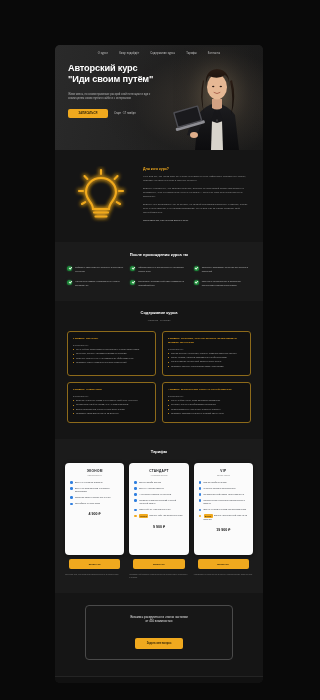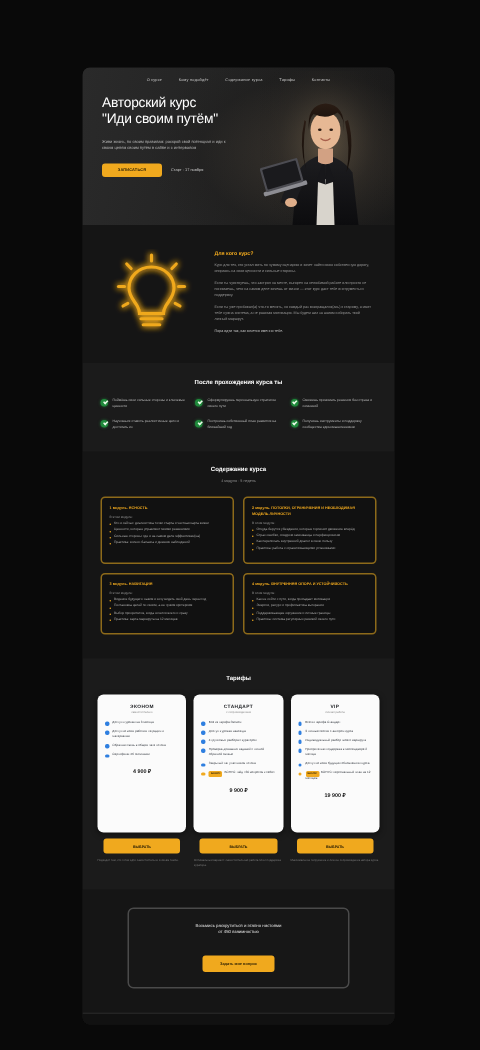--- a/index.html
+++ b/index.html
@@ -32,21 +32,21 @@
     display:flex; justify-content:center; align-items:center;
     gap:11px; height:13px; padding-top:3px;
     position:relative; z-index:4;
   }
   .nav-item {
     font-size:2.6px; color:#c9c9c9; letter-spacing:.15px;
     white-space:nowrap; cursor:pointer;
   }
   .hero-body { position:relative; z-index:3; padding:5px 0 0 13px; width:118px; }
   .hero-title {
-    font-size:9.2px; font-weight:normal; line-height:11.4px;
+    font-size:9.2px; font-weight:bold; line-height:11.4px;
     color:#ffffff; letter-spacing:-.15px;
   }
   .hero-sub {
     margin-top:7px; font-size:2.7px; line-height:4.4px;
     color:#b2b2b2; width:88px;
   }
   .hero-cta-row { margin-top:7px; display:flex; align-items:center; gap:6px; }
   .btn-orange {
     background:#f0a91e; color:#231a05;
     font-size:2.6px; font-weight:bold;

